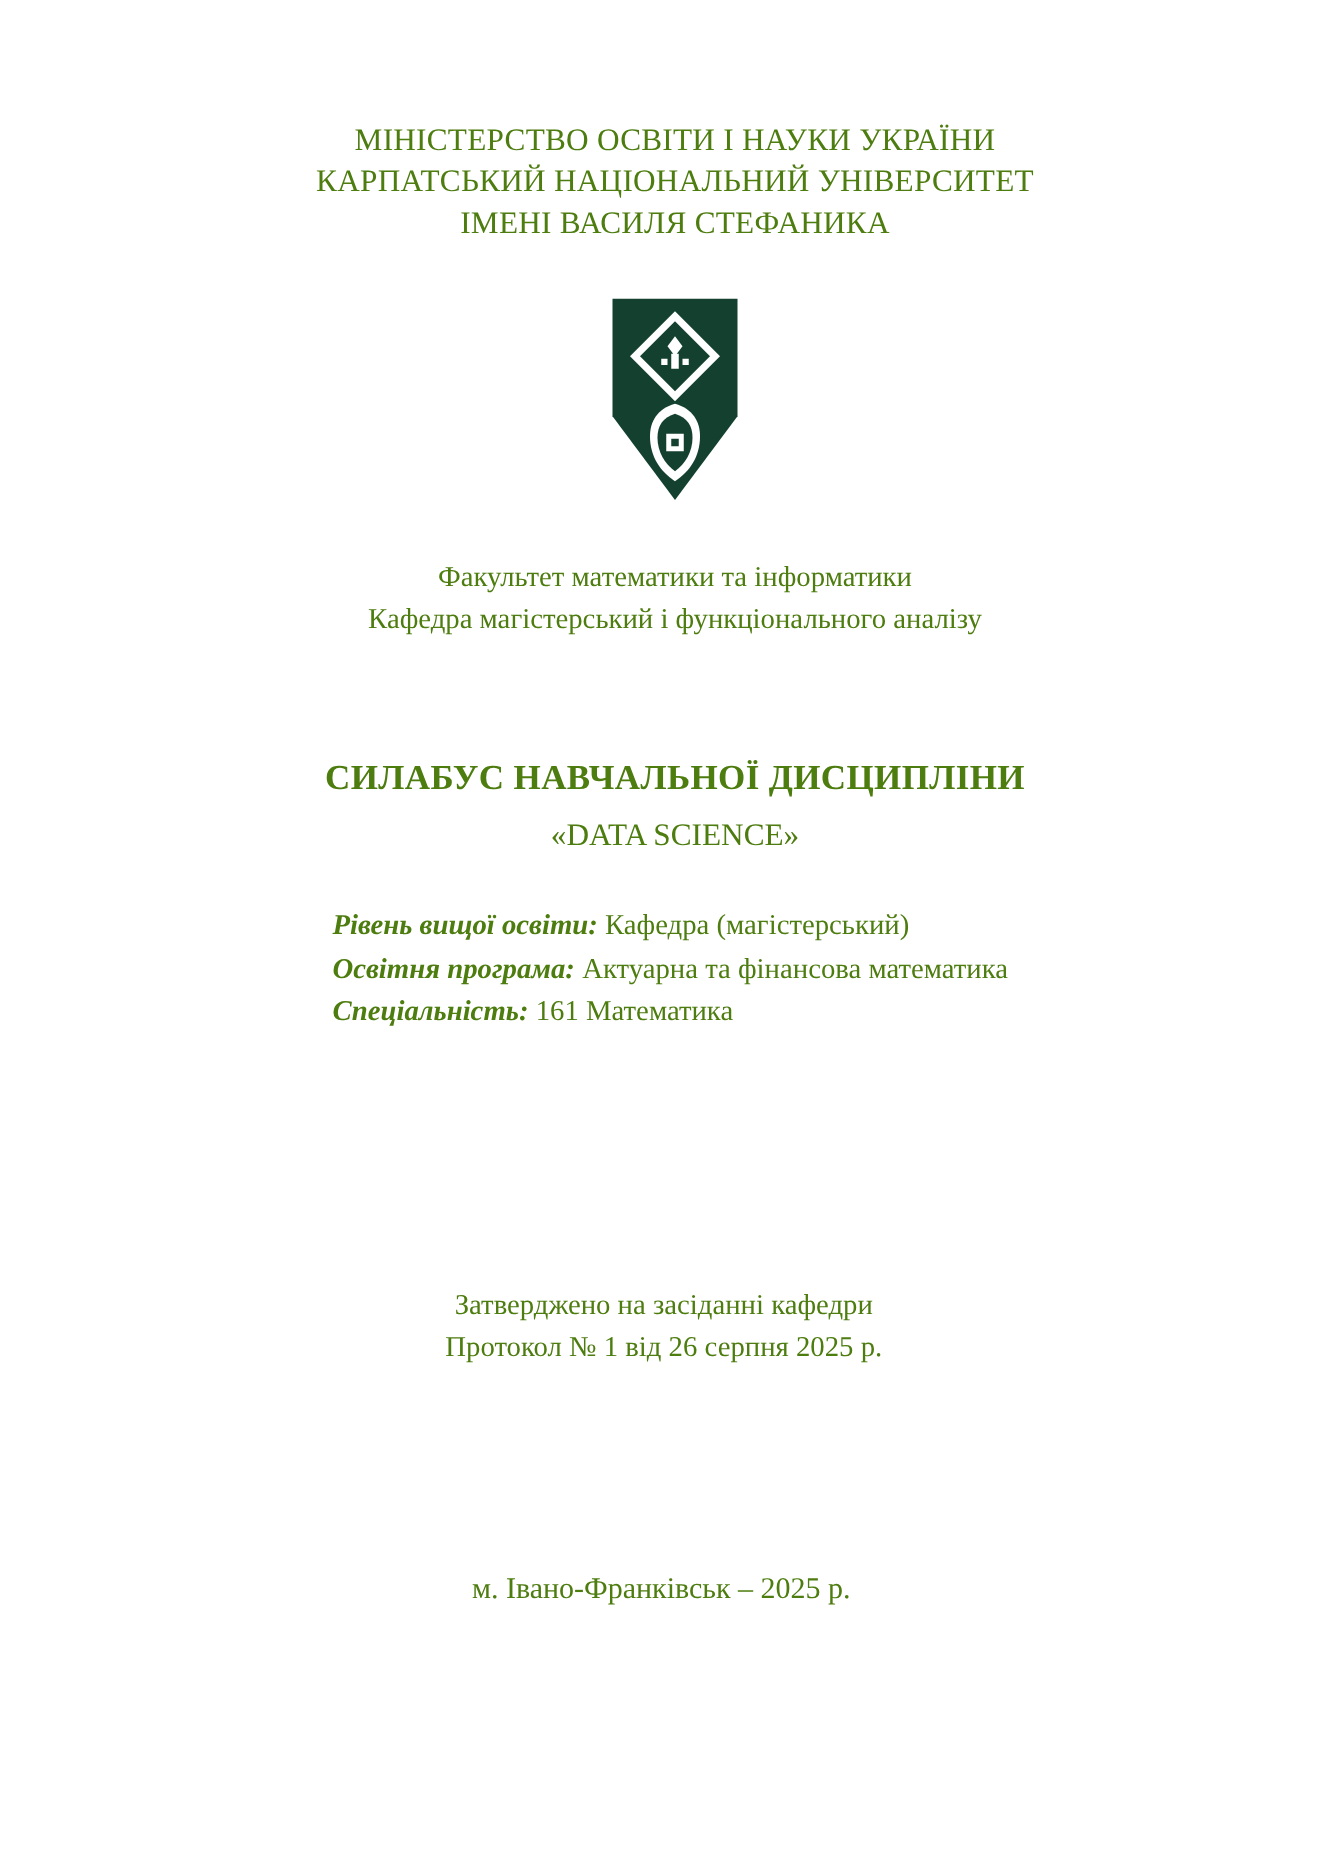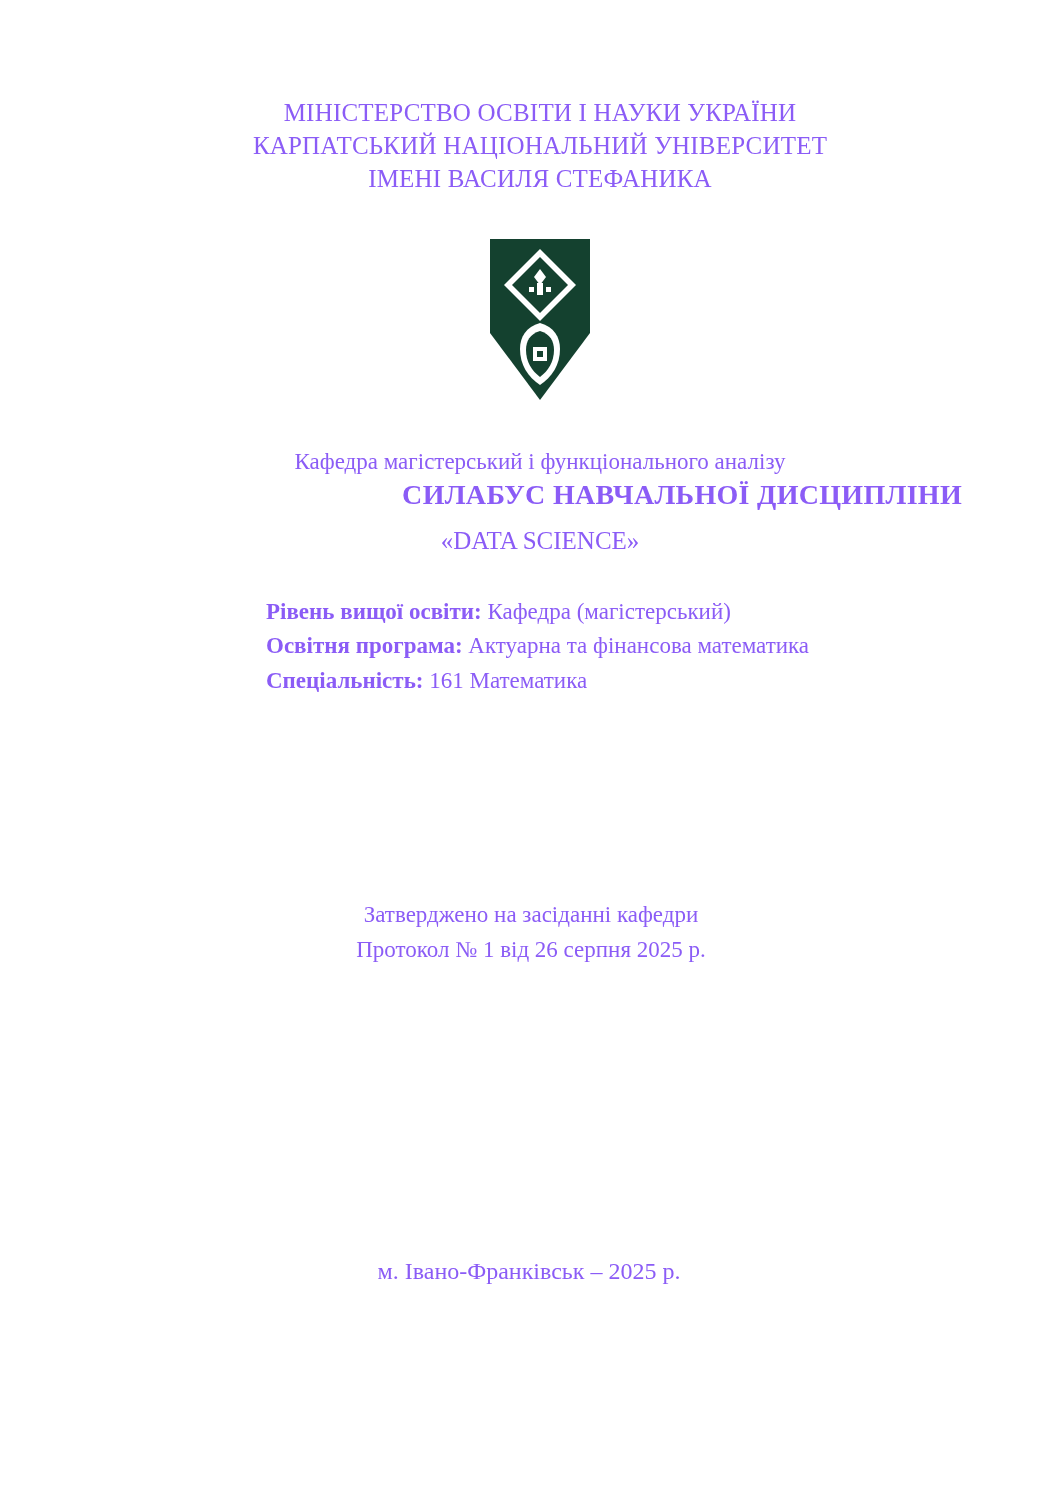--- a/index.html
+++ b/index.html
@@ -7,21 +7,21 @@
     padding: 0;
     background: #ffffff;
   }
   .page {
     position: relative;
     width: 1058px;
     height: 1497px;
     margin: 0 auto;
     background: #ffffff;
     font-family: "Liberation Serif", "DejaVu Serif", serif;
-    color: #8b5cf6;
+    color: #4d7c0f;
     overflow: hidden;
   }
   .content {
     position: absolute;
     left: 118px;
     right: 96px;
     top: 96px;
   }
   .ministry {
     text-align: center;
@@ -46,39 +46,41 @@
   }
 
   .faculty {
     text-align: center;
     font-size: 23px;
     line-height: 1.42;
     margin-top: 44px;
   }
 
   .syllabus-title {
-    text-align: right;
+    text-align: center;
     font-weight: bold;
     font-size: 28px;
     letter-spacing: 0.3px;
+    margin-top: 96px;
   }
   .syllabus-subtitle {
     text-align: center;
     font-size: 25px;
     margin-top: 16px;
   }
 
   .meta {
     margin-top: 40px;
     padding-left: 148px;
     font-size: 23px;
     line-height: 1.50;
   }
   .meta .lbl {
     font-weight: bold;
+    font-style: italic;
   }
 
   .approval {
     margin-top: 200px;
     text-align: center;
     padding-right: 18px;
     font-size: 23px;
     line-height: 1.50;
   }
 
@@ -119,20 +121,21 @@
         <path d="M52 86 C38 90 32 100 32 112 C32 128 40 140 52 148 C64 140 72 128 72 112 C72 100 66 90 52 86 Z" fill="#ffffff"></path>
         <path d="M52 94 C42 97 38 104 38 113 C38 125 44 134 52 140 C60 134 66 125 66 113 C66 104 62 97 52 94 Z" fill="#14412f"></path>
         <rect x="45" y="110" width="14" height="14" fill="#ffffff"></rect>
         <rect x="49" y="114" width="6" height="6" fill="#14412f"></rect>
 
         <path d="M16 104 L52 150 L88 104 L88 112 L52 158 L16 112 Z" fill="#ffffff" opacity="0.0"></path>
       </svg>
     </div>
 
     <div class="faculty">
+      <div>Факультет математики та інформатики</div>
       <div>Кафедра магістерський і функціонального аналізу</div>
     </div>
 
     <div class="syllabus-title">СИЛАБУС НАВЧАЛЬНОЇ ДИСЦИПЛІНИ</div>
     <div class="syllabus-subtitle">«DATA SCIENCE»</div>
 
     <div class="meta">
       <div>
         <span class="lbl">Рівень вищої освіти:</span>
         <span>Кафедра (магістерський)</span>

